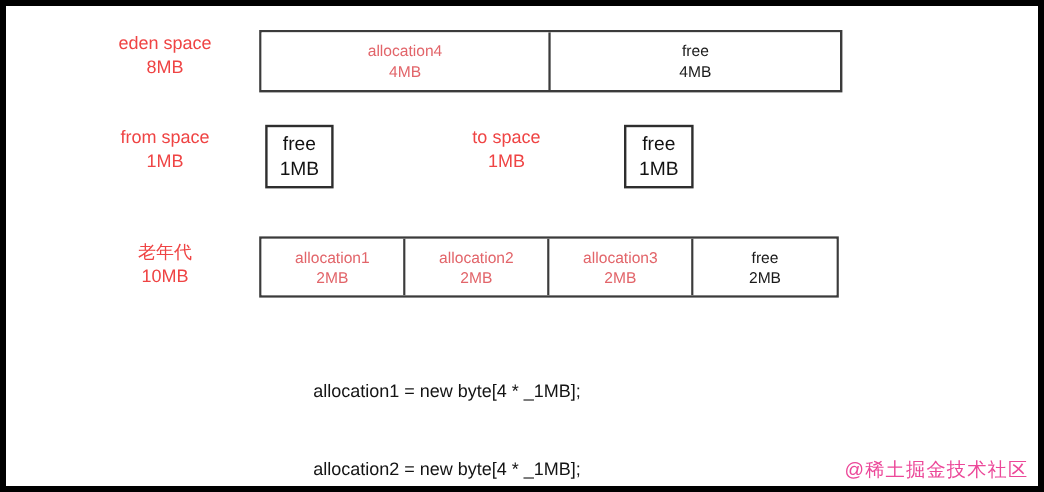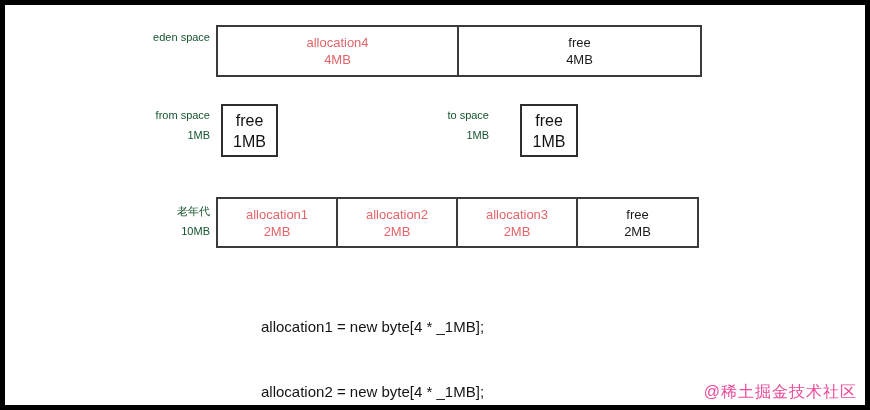--- a/index.html
+++ b/index.html
@@ -23,23 +23,23 @@
     position: absolute;
     left: 0;
     top: 0;
     width: 860px;
     height: 400px;
   }
 
   
   .row-label {
     position: absolute;
-    text-align: right;
-    color: #14532d;
-    font-size: 11px;
+    text-align: center;
+    color: #ef4444;
+    font-size: 15px;
     line-height: 20px;
     white-space: nowrap;
   }
   .row-label .l2 { display: block; }
 
   
   .bar {
     position: absolute;
     display: flex;
     border: 2px solid #3b3b3b;
@@ -103,20 +103,21 @@
   }
 </style>
 </head>
 <body>
 
 <div id="canvas">
   <div class="inner">
 
     <div class="row-label" style="left:60px; top:22px; width:145px;">
       <span>eden space</span>
+      <span class="l2">8MB</span>
     </div>
 
     <div class="bar" style="left:211px; top:20px; width:486px; height:52px;">
       <div class="cell alloc" style="width:243px;">
         <span class="name">allocation4</span>
         <span class="size">4MB</span>
       </div>
       <div class="cell" style="width:243px;">
         <span class="name">free</span>
         <span class="size">4MB</span>

